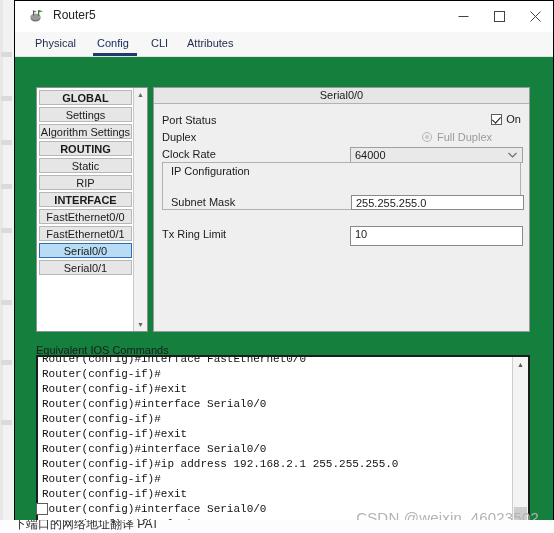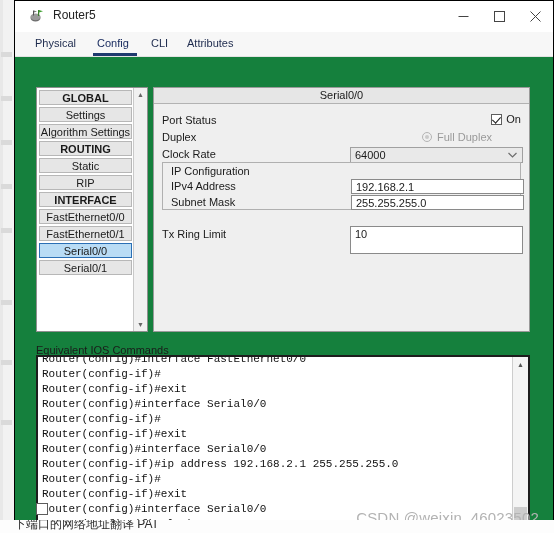--- a/index.html
+++ b/index.html
@@ -58,21 +58,21 @@
   .radio{width:10px;height:10px;border-radius:50%;border:1px solid #b4b4b4;background:#efefef;position:relative;box-sizing:border-box;}
   .radio:after{content:"";position:absolute;left:2px;top:2px;width:4px;height:4px;border-radius:50%;background:#c9c9c9;}
   .combo{position:absolute;left:196px;top:0;width:173px;height:16px;background:#e9e9e9;border:1px solid #a0a0a0;box-sizing:border-box;font-size:11px;padding:1px 0 0 4px;}
   .combo .carv{position:absolute;right:5px;top:3px;font-size:8px;color:#6d6d6d;}
   .group{position:absolute;left:8px;right:8px;top:74px;height:48px;border:1px solid #b0b0b0;background:#efefef;box-sizing:border-box;}
   .grp-title{position:absolute;left:8px;top:2px;font-size:11px;}
   .grp-row{position:absolute;left:0;right:0;height:16px;}
   .grp-lbl{position:absolute;left:8px;top:1px;font-size:11px;}
   .tbox{position:absolute;left:188px;width:173px;height:15px;background:#ffffff;border:1px solid #8a8a8a;box-sizing:border-box;font-size:11px;padding:0 0 0 4px;line-height:14px;}
   .txring{position:absolute;left:8px;top:140px;font-size:11px;}
-  .txring-box{position:absolute;left:196px;top:138px;width:173px;height:28px;background:#ffffff;border:1px solid #8a8a8a;box-sizing:border-box;font-size:11px;padding:1px 0 0 4px;}
+  .txring-box{position:absolute;left:196px;top:138px;width:173px;height:20px;background:#ffffff;border:1px solid #8a8a8a;box-sizing:border-box;font-size:11px;padding:1px 0 0 4px;}
 
   
   .ios-label{position:absolute;left:21px;top:287px;font-size:11px;}
   .console{position:absolute;left:21px;top:298px;width:494px;height:188px;background:#ffffff;border:2px solid #1d1d1d;box-sizing:border-box;overflow:hidden;}
   .console-text{position:absolute;left:4px;top:-5px;right:17px;font-family:"Liberation Mono", monospace;font-size:11px;line-height:15px;color:#111;white-space:pre;}
   .console-sb{position:absolute;right:0;top:0;width:15px;bottom:0;background:#f4f4f4;border-left:1px solid #cdcdcd;}
   .console-sb .arw{position:absolute;left:0;width:15px;height:14px;display:flex;align-items:center;justify-content:center;font-size:7px;color:#555;}
   .console-sb .arw.up{top:0;}
   .console-sb .arw.dn{bottom:0;}
   .console-sb .thumb{position:absolute;left:1px;width:13px;height:18px;bottom:16px;background:#cdcdcd;}
@@ -194,24 +194,20 @@
                 <svg width="9" height="6" viewBox="0 0 9 6">
                     <path d="M0.5 1 L4.5 5 L8.5 1" fill="none" stroke="#6d6d6d" stroke-width="1.2"></path>
                   </svg>
               </span>
             </span>
           </div>
         </div>
 
         <div class="group">
           <span class="grp-title">IP Configuration</span>
-          <div class="grp-row" style="top:16px">
-            <span class="grp-lbl">IPv4 Address</span>
-            <span class="tbox">192.168.2.1</span>
-          </div>
           <div class="grp-row" style="top:32px">
             <span class="grp-lbl">Subnet Mask</span>
             <span class="tbox">255.255.255.0</span>
           </div>
         </div>
 
         <span class="txring">Tx Ring Limit</span>
         <span class="txring-box">10</span>
       </div>
 

